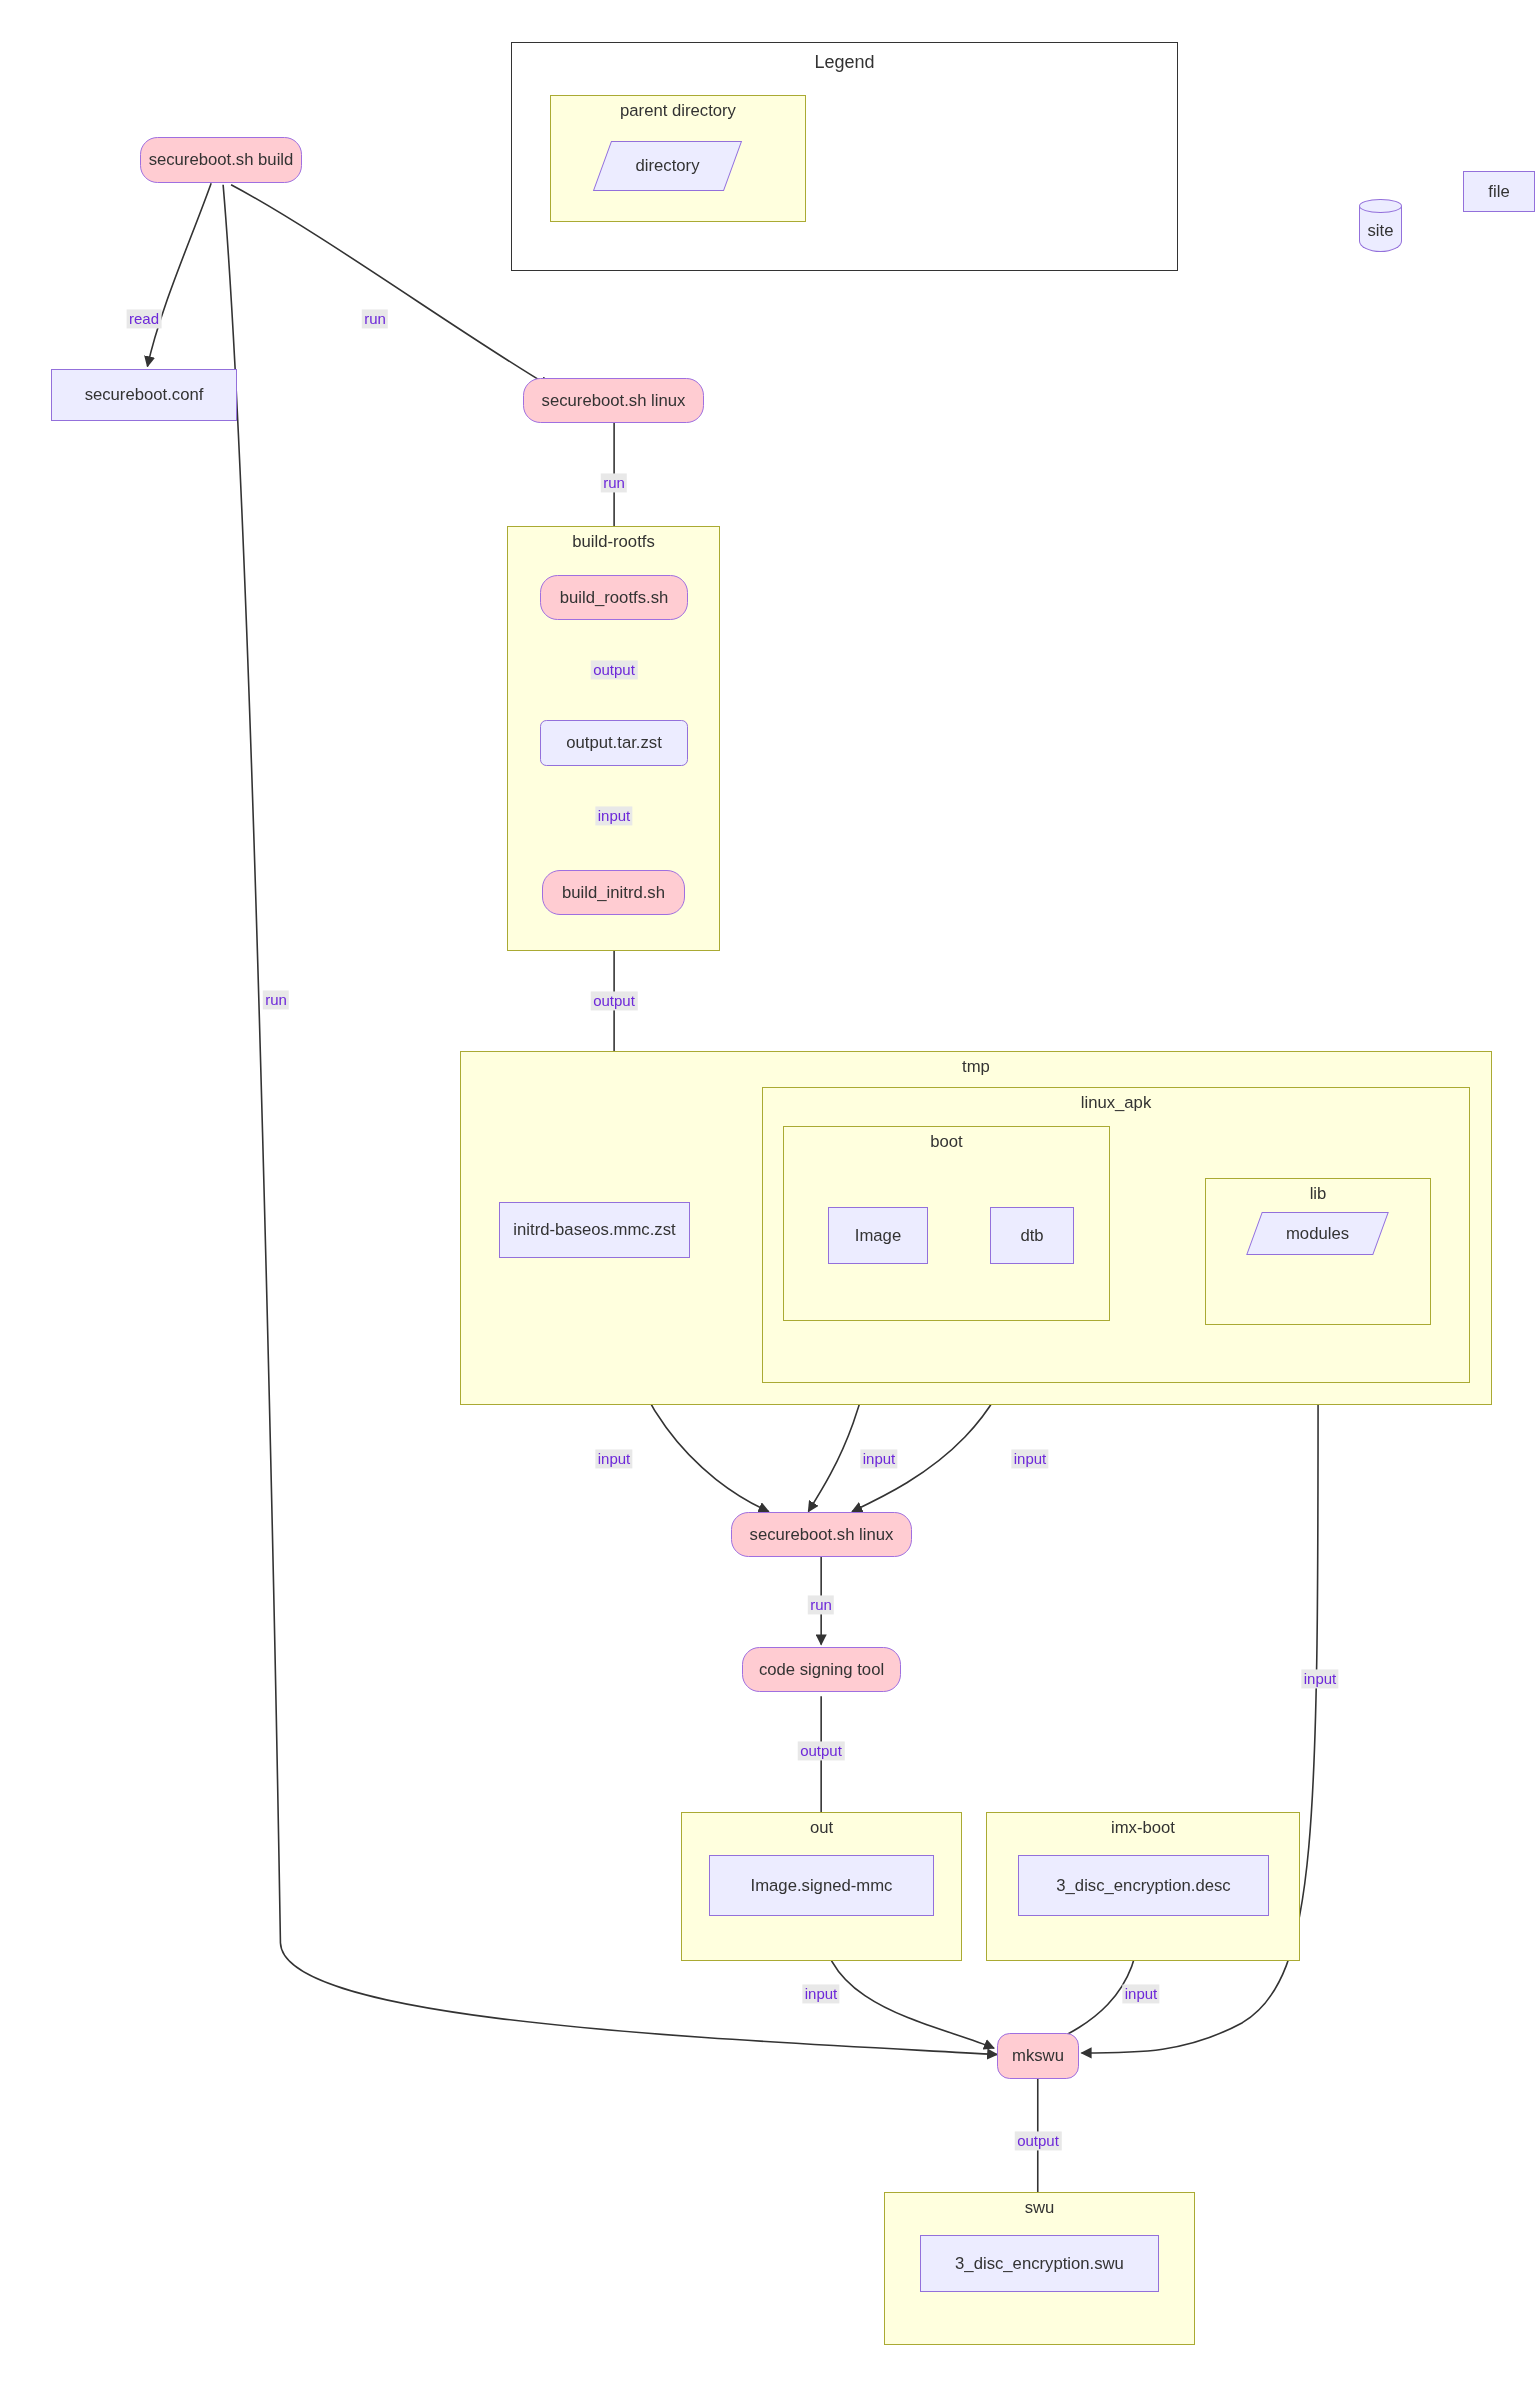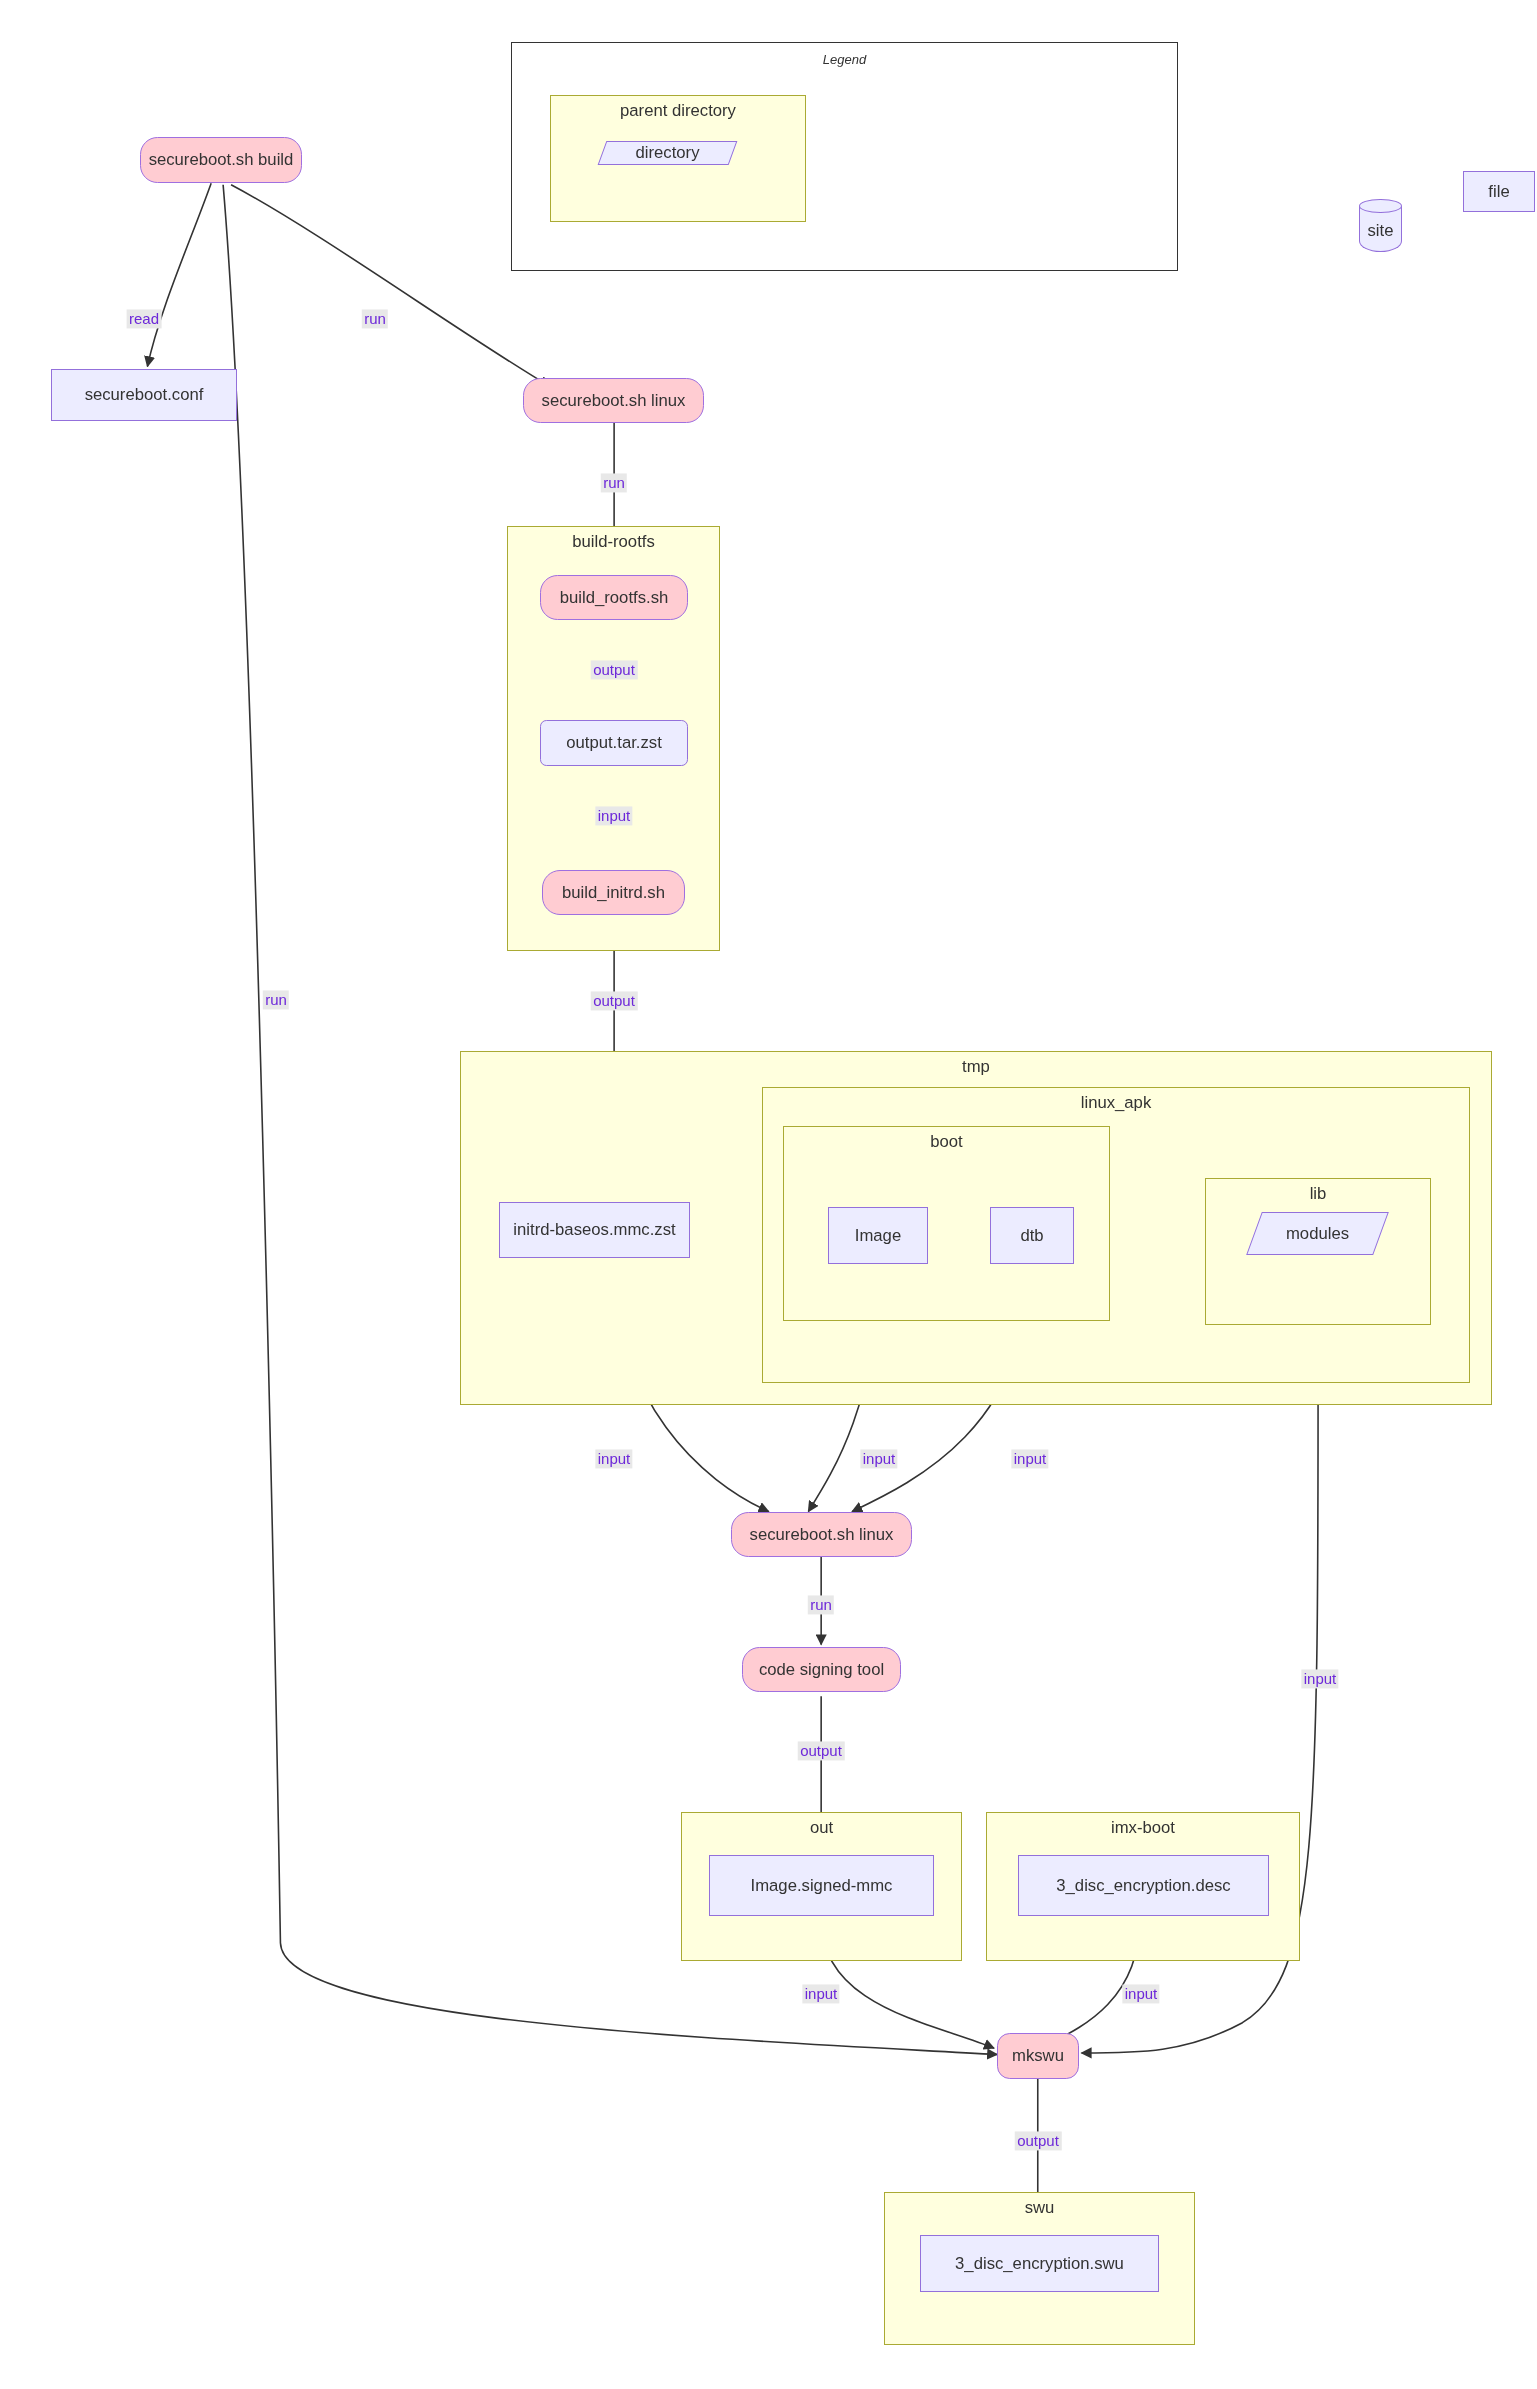--- a/index.html
+++ b/index.html
@@ -41,24 +41,23 @@
     position:absolute;
     background:#ffffff;
     border:1.6px solid #333333;
     box-sizing:border-box;
   }
   .legend-box > .cluster-title{
     position:absolute;
     left:0; right:0;
     top:8.8px;
     text-align:center;
-    font-size:13px;
+    font-size:18px;
     color:#333333;
     white-space:nowrap;
-    font-style:italic;
   }
   
   .node{
     position:absolute;
     box-sizing:border-box;
     display:flex;
     align-items:center;
     justify-content:center;
     font-size:16.7px;
     color:#333333;
@@ -173,21 +172,21 @@
 
       <path d="M 1303,2610 L 1303,2804"></path>
     </g>
   </svg>
 
   <div class="legend-box" style="left:511px; top:42px; width:667px; height:229px;">
     <div class="cluster-title">Legend</div>
 
     <div class="cluster" style="left:38px; top:52px; width:256px; height:127px;">
       <div class="cluster-title">parent directory</div>
-      <div class="node dirshape" style="left:51px; top:45px; width:131px; height:24px;">
+      <div class="node dirshape" style="left:51px; top:45px; width:131px; height:50px;">
         <span class="para"></span>
         <span class="para-label">directory</span>
       </div>
     </div>
 
     <div class="node site" style="left:847px; top:114px; width:43px; height:53px;margin-top:42px;">
       <span class="cyl-body"></span>
       <span class="cyl-top"></span>
       <span class="cyl-label">site</span>
     </div>

